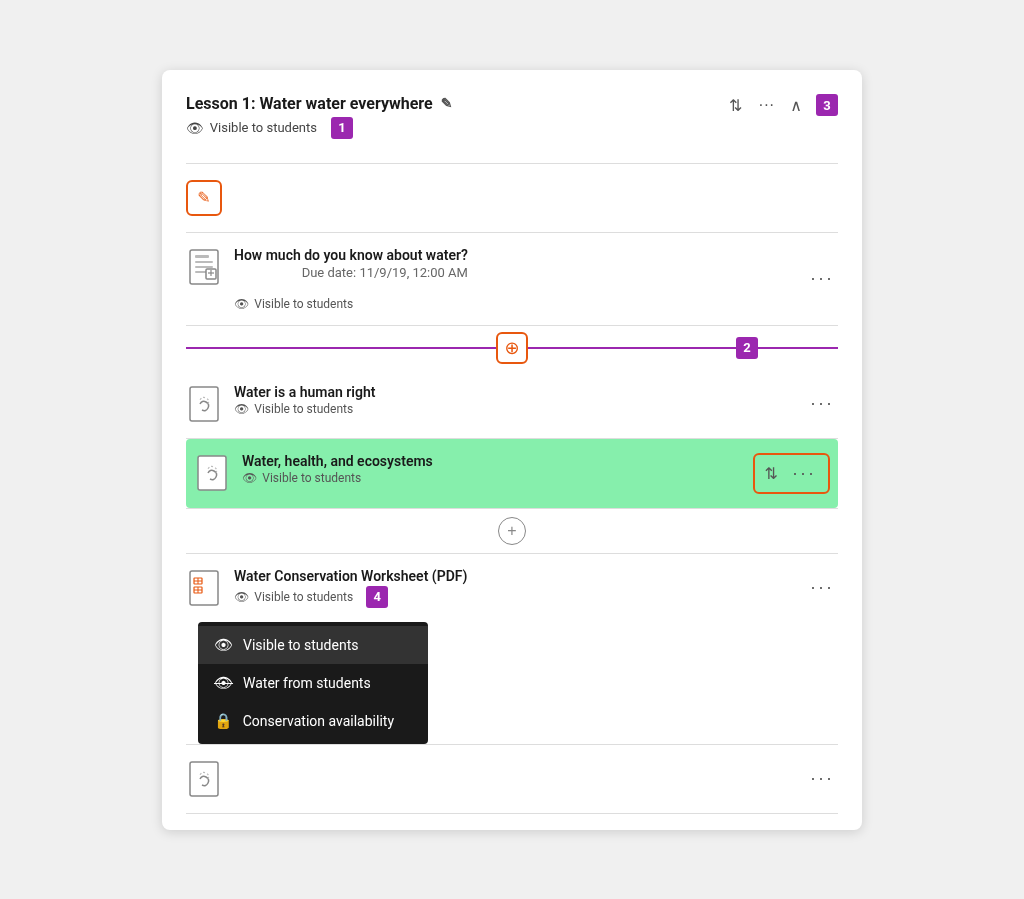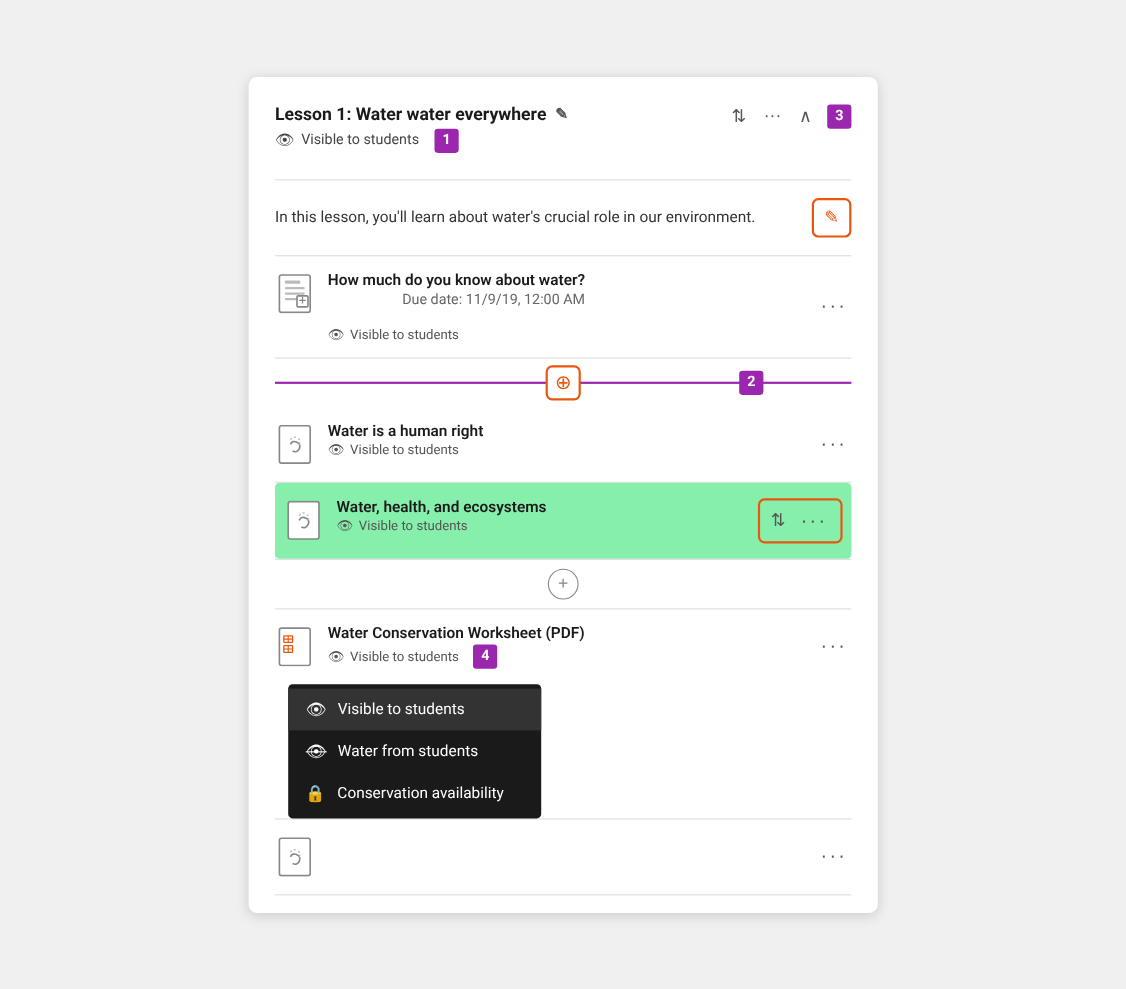--- a/index.html
+++ b/index.html
@@ -9,21 +9,21 @@
       display: flex;
       justify-content: center;
       align-items: center;
       min-height: 100vh;
       padding: 20px;
     }
     .outer-wrapper {
       background: white;
       border-radius: 8px;
       box-shadow: 0 2px 12px rgba(0,0,0,0.15);
-      width: 572px;
+      width: 700px;
       padding: 24px 24px 16px 24px;
       position: relative;
     }
 
     
     .lesson-header {
       display: flex;
       align-items: flex-start;
       justify-content: space-between;
       padding-bottom: 12px;
@@ -284,21 +284,20 @@
         <button class="ctrl-btn">⇅</button>
         <button class="ctrl-btn">···</button>
         <button class="ctrl-btn">∧</button>
 
         <span class="badge" style="position:relative;top:0;left:0;background:#9b27af;">3</span>
       </div>
     </div>
   </div>
 
   <div class="description-block">
-    <span class="description-text">In this lesson, you'll learn about water's crucial role in our environment.</span>
     <button class="edit-btn-orange">✎</button>
   </div>
   <hr class="divider">
 
   <div class="item-row">
     <div class="item-left">
       <div class="item-icon">
         <svg viewBox="0 0 32 36" fill="none" xmlns="http://www.w3.org/2000/svg">
           <rect x="2" y="1" width="28" height="34" rx="2" stroke="#888" stroke-width="1.5" fill="white"></rect>
           <rect x="7" y="6" width="14" height="3" rx="1" fill="#bbb"></rect>

